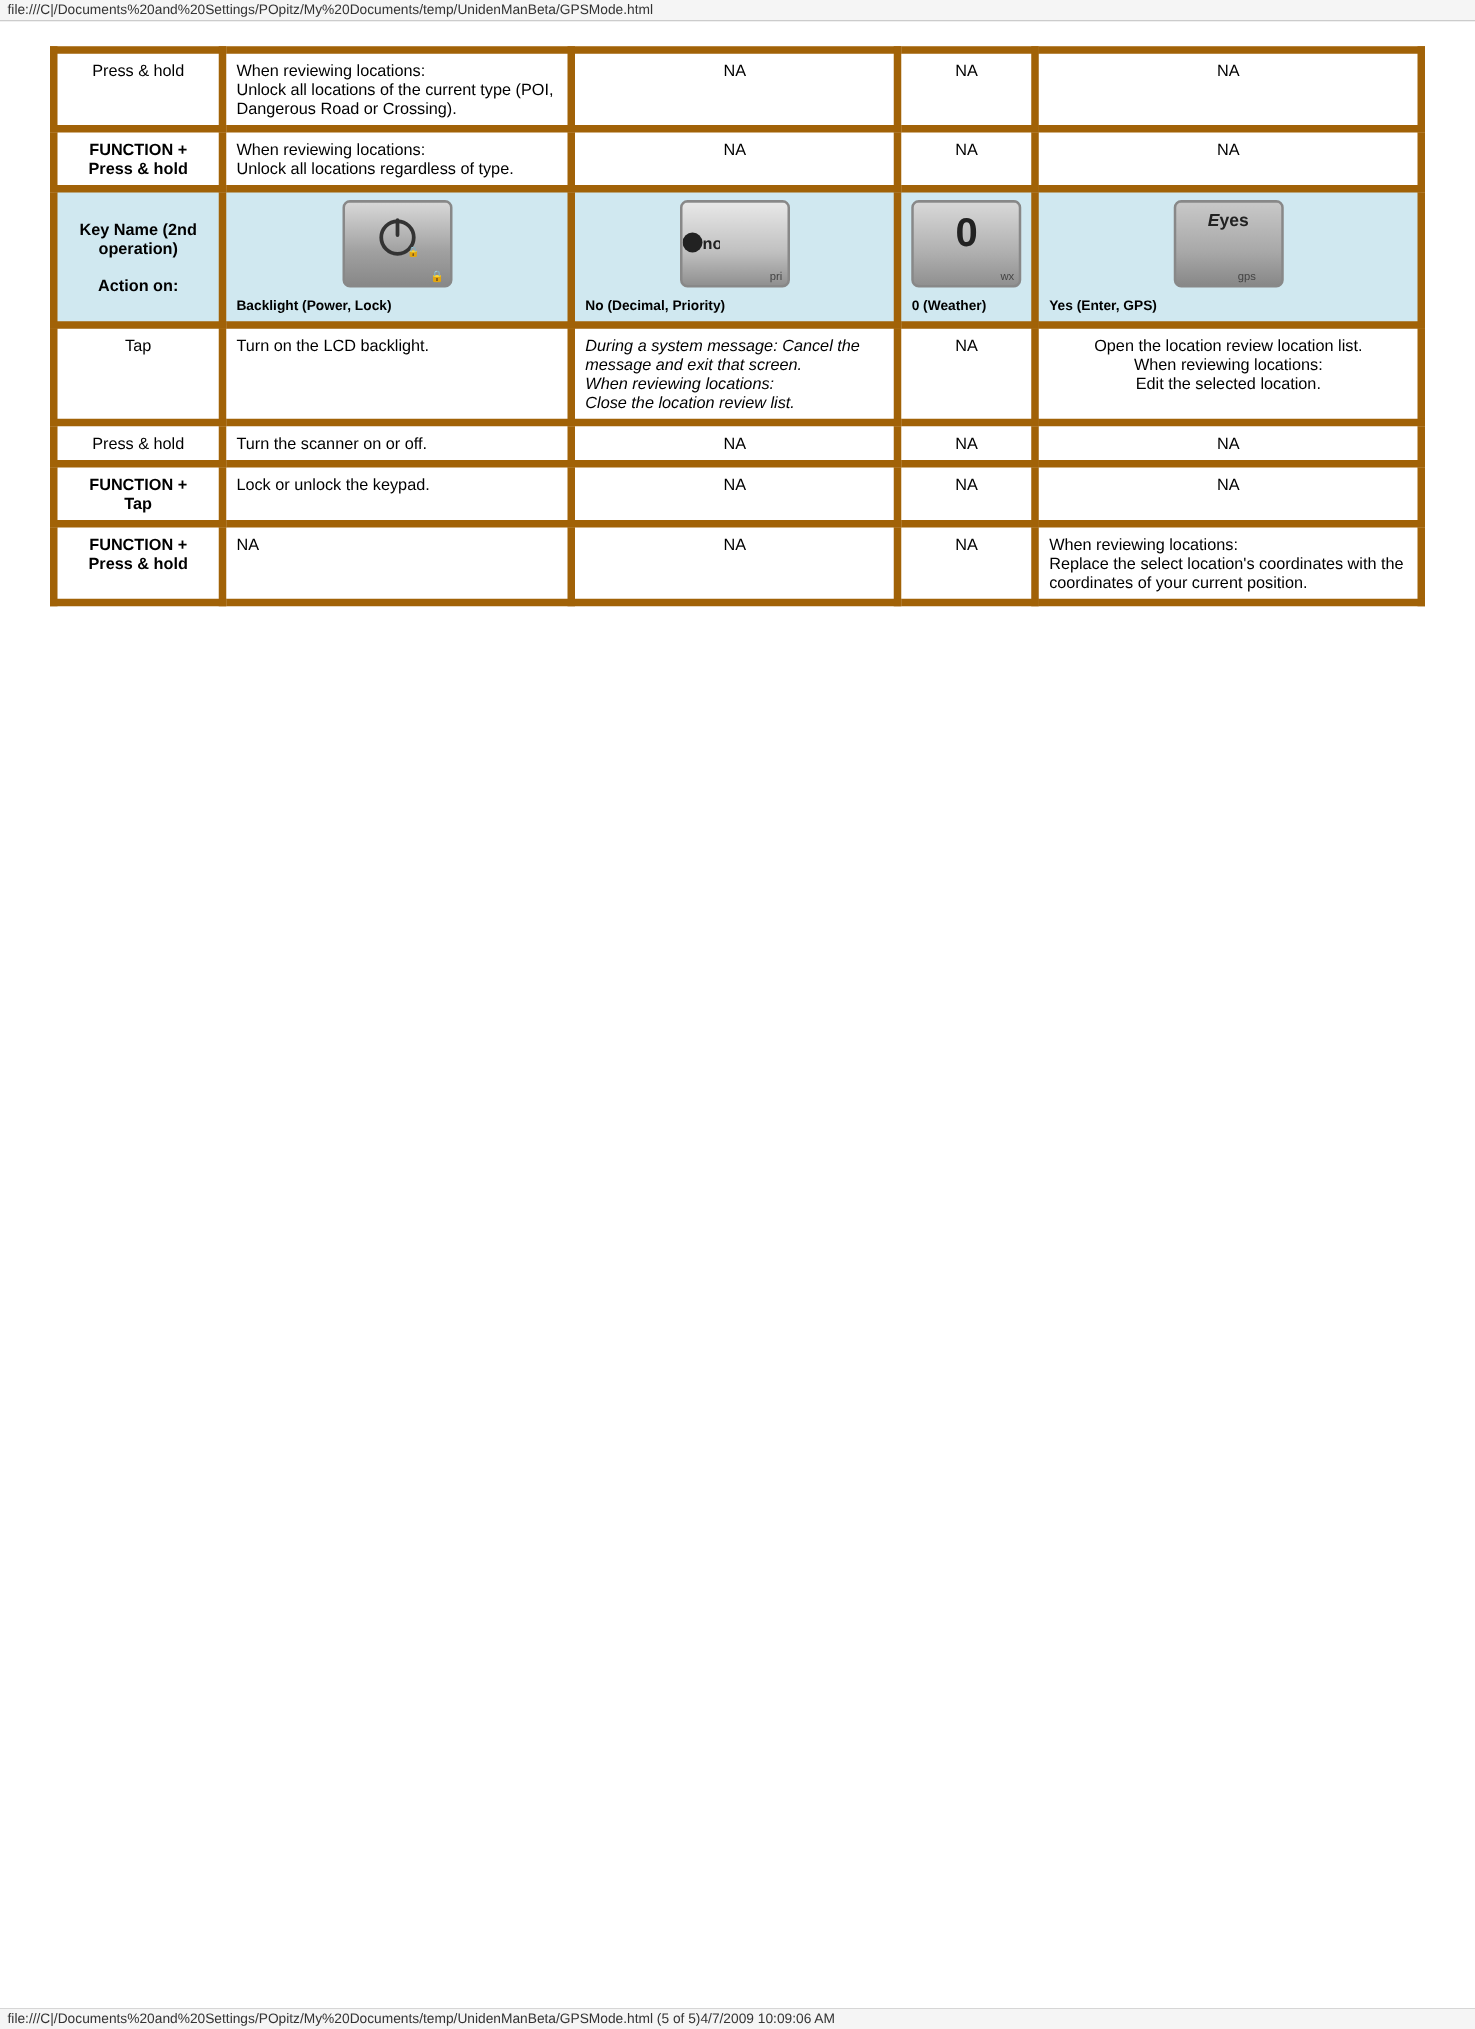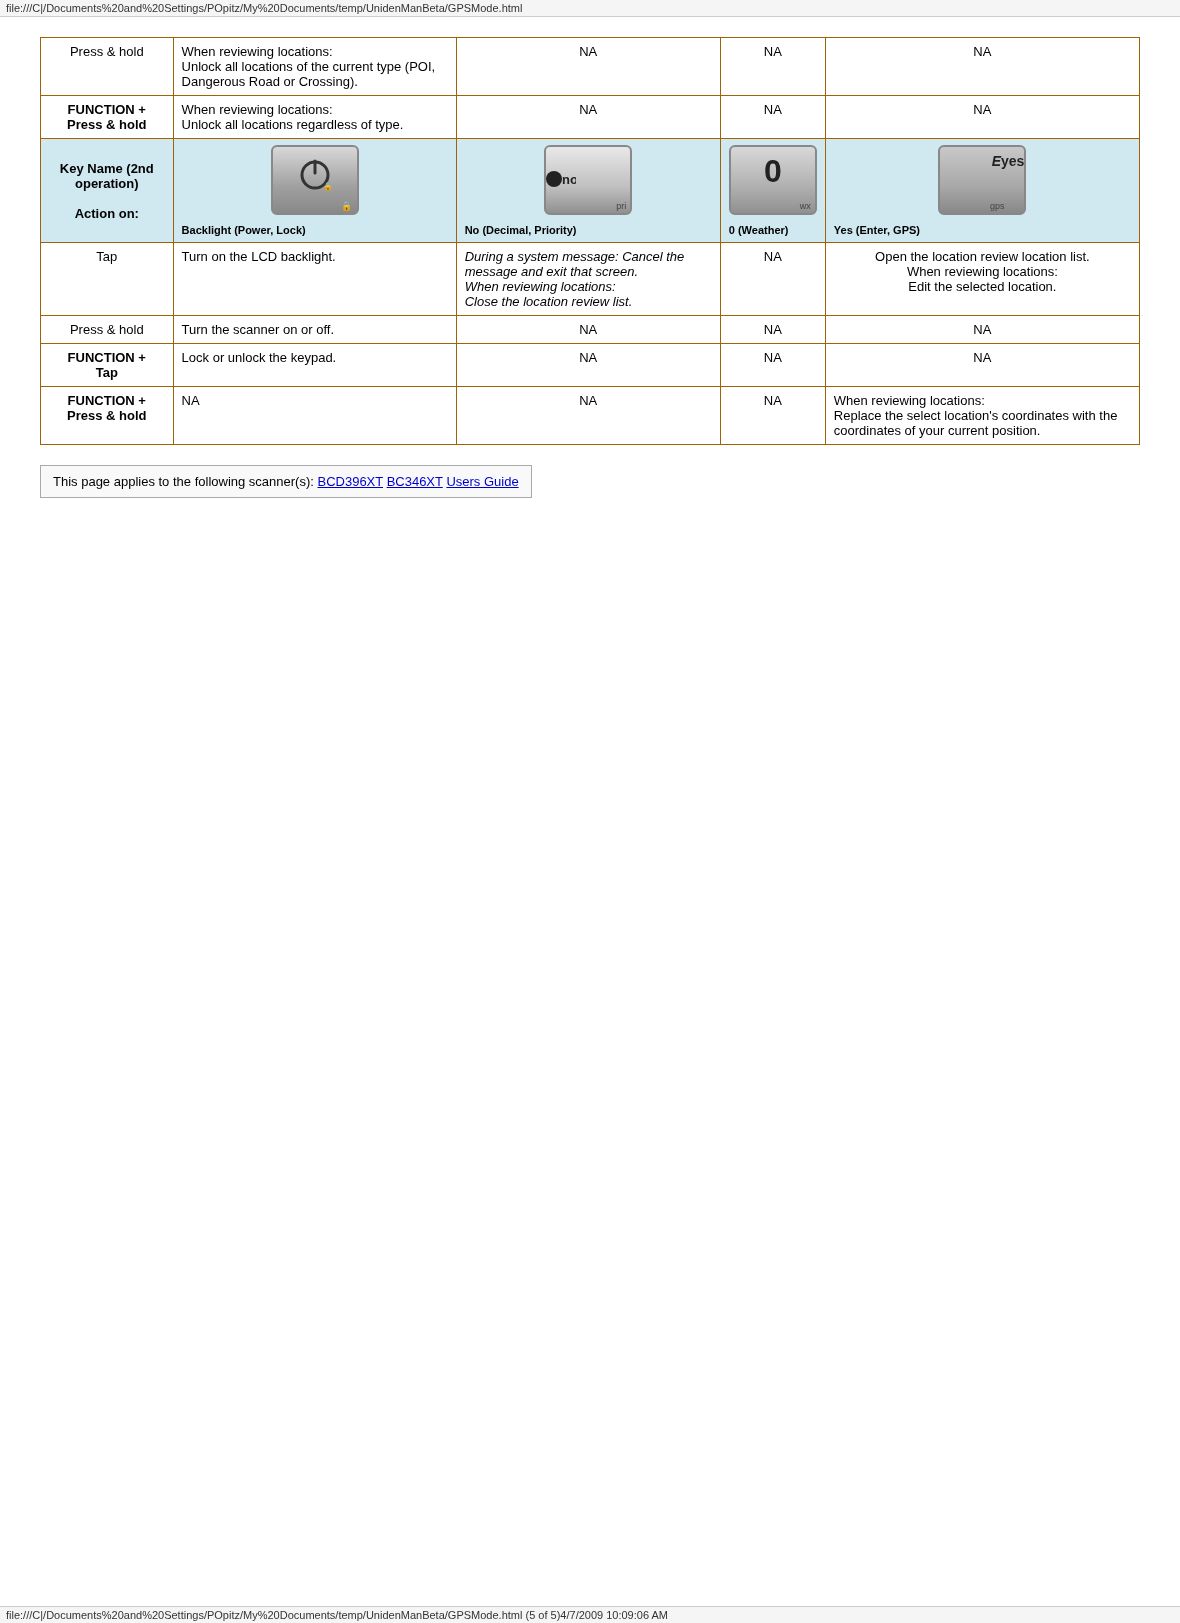--- a/index.html
+++ b/index.html
@@ -19,21 +19,21 @@
     }
     .content-area {
       padding: 20px 40px 20px 40px;
     }
     table.main-table {
       border-collapse: collapse;
       width: 100%;
       margin-bottom: 20px;
     }
     table.main-table td, table.main-table th {
-      border: 1px solid #a16207;
+      border: 6px solid #a16207;
       padding: 6px 8px;
       vertical-align: top;
     }
     .key-name-row td {
       background: #d0e8f0;
     }
     .key-image-cell {
       text-align: center;
       vertical-align: bottom;
       background: #d0e8f0;
@@ -147,21 +147,21 @@
             </div>
             <span style="position:absolute;bottom:2px;right:4px;font-size:9px;color:#444;">pri</span>
           </div><div class="key-label">No (Decimal, Priority)</div></td>
           <td class="key-image-cell"><div class="key-img-box btn-zero">
             <div style="text-align:center;margin-top:6px;">
               <span style="font-size:32px;font-weight:bold;color:#222;">0</span>
             </div>
             <span style="position:absolute;bottom:2px;right:4px;font-size:9px;color:#444;">wx</span>
           </div><div class="key-label">0 (Weather)</div></td>
           <td class="key-image-cell"><div class="key-img-box btn-yes">
-            <div style="text-align:right;margin-top:6px;">
+            <div style="text-align:center;margin-top:6px;">
               <span style="font-size:14px;font-weight:bold;color:#222;font-style:italic;">E<span style="font-style:normal;">yes</span></span>
             </div>
             <span style="position:absolute;bottom:2px;right:20px;font-size:9px;color:#444;">gps</span>
           </div><div class="key-label">Yes (Enter, GPS)</div></td>
         </tr>
         <tr>
           <td style="text-align: center;">Tap</td>
           <td>Turn on the LCD backlight.</td>
           <td style="text-align: left; font-style: italic;">During a system message: Cancel the message and exit that screen.<br>When reviewing locations:<br>Close the location review list.</td>
           <td style="text-align: center;">NA</td>
@@ -184,20 +184,17 @@
         <tr>
           <td style="text-align: center;"><span class="function-bold">FUNCTION +<br>Press &amp; hold</span></td>
           <td>NA</td>
           <td style="text-align: center;">NA</td>
           <td style="text-align: center;">NA</td>
           <td style="text-align: left;">When reviewing locations:<br>Replace the select location's coordinates with the coordinates of your current position.</td>
         </tr>
       </tbody>
   </table>
 
-  <div class="footer-box">
-    <span>This page applies to the following scanner(s): </span><a href="#">BCD396XT</a> <a href="#">BC346XT</a> <a href="#">Users Guide</a>
-  </div>
 </div>
 
 <div class="status-bar">
   <span>file:///C|/Documents%20and%20Settings/POpitz/My%20Documents/temp/UnidenManBeta/GPSMode.html (5 of 5)4/7/2009 10:09:06 AM</span>
 </div>
 
 </body></html>

